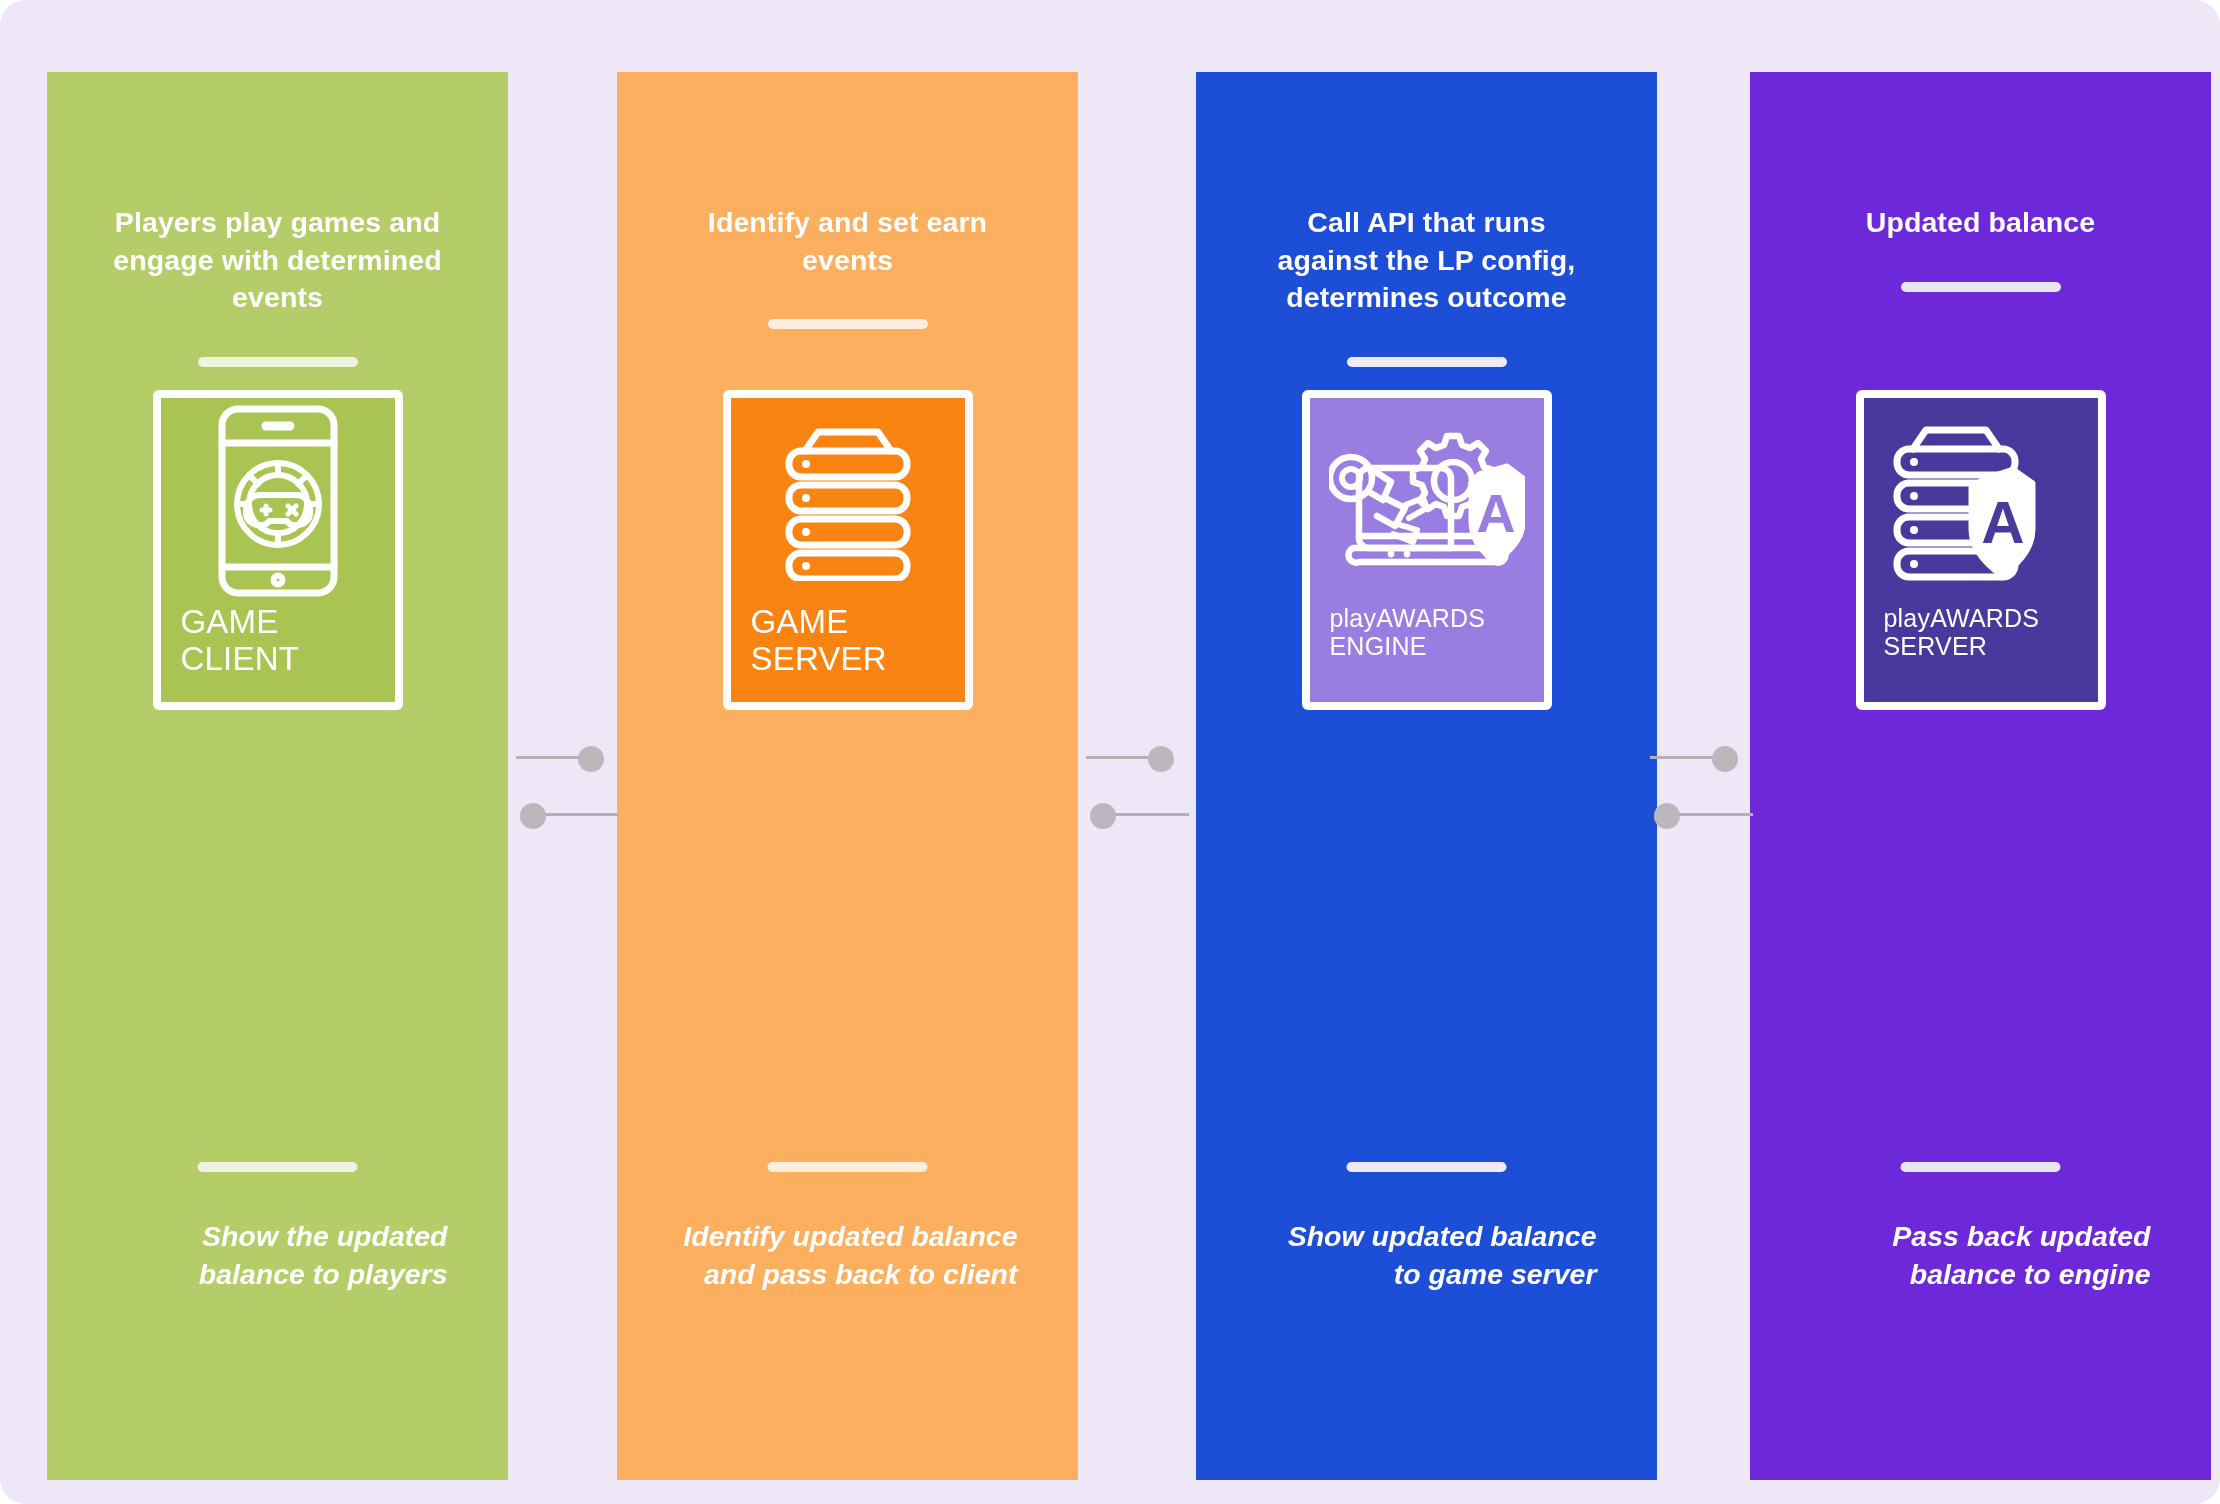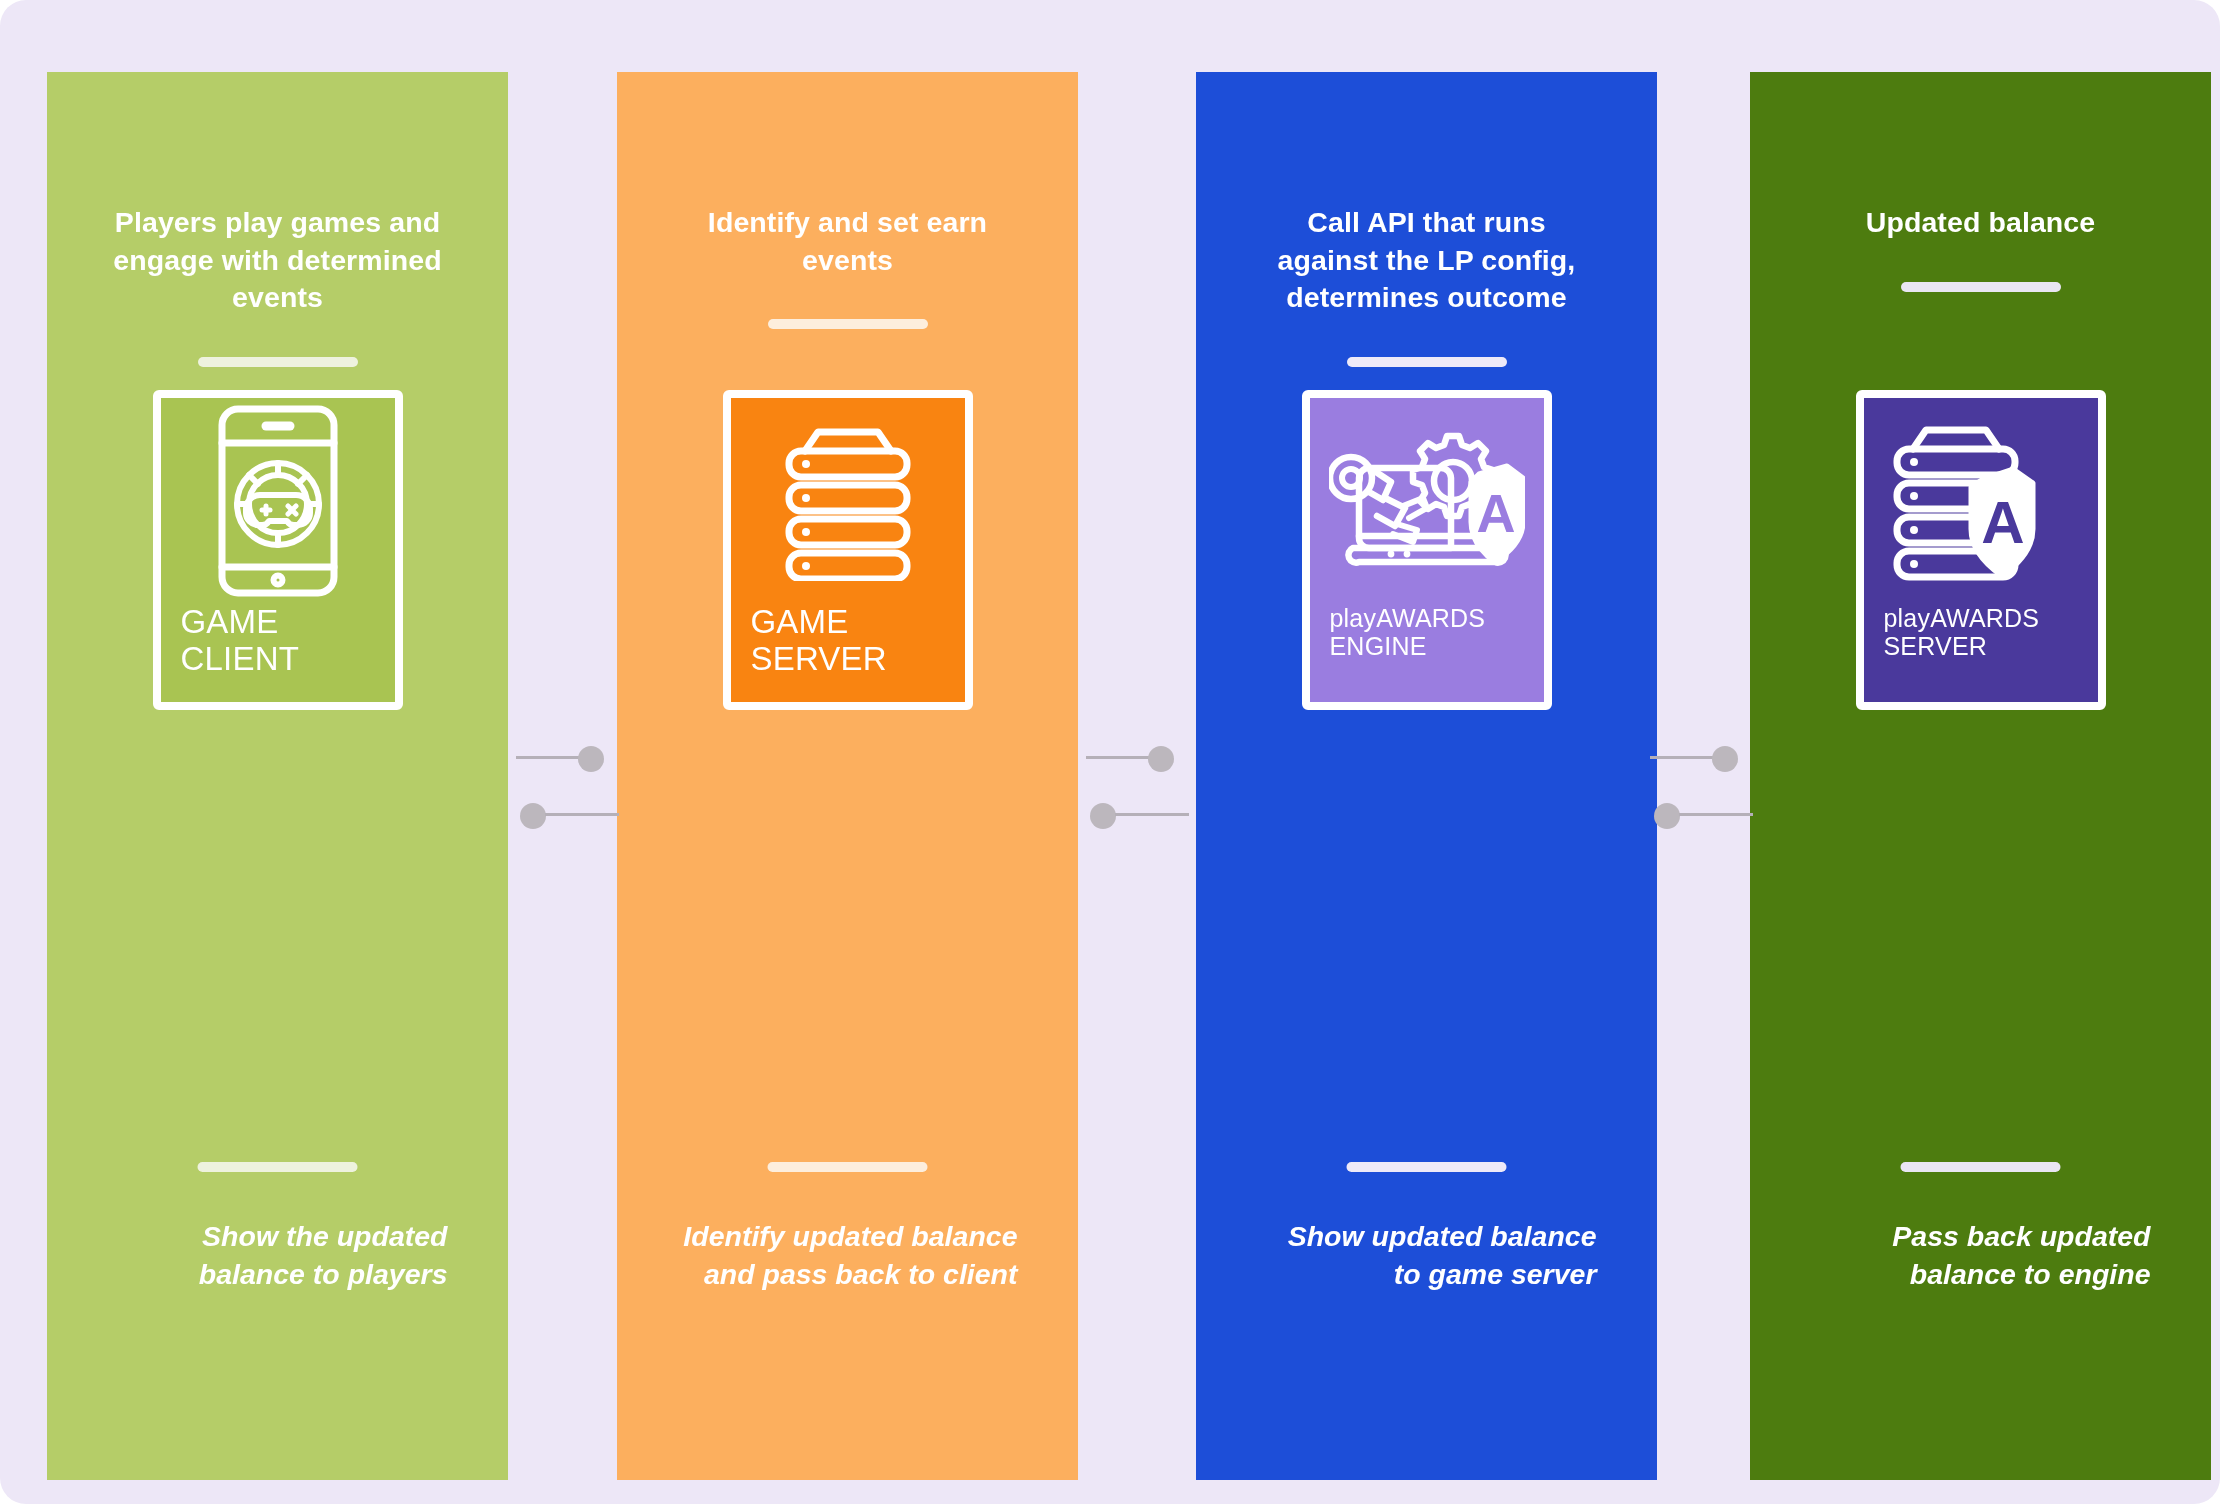--- a/index.html
+++ b/index.html
@@ -27,21 +27,21 @@
     top:48px;
     width:461px;
     height:1408px;
     display:flex;
     flex-direction:column;
     align-items:center;
   }
   .col-0{left:47px;  background:#b5cd68;}
   .col-1{left:617px; background:#fcaf5e;}
   .col-2{left:1196px;background:#1d4ed8;}
-  .col-3{left:1750px;background:#4d7c0f;}
+  .col-3{left:1750px;background:#6d28d9;}
 
   .top-text{
     margin-top:132px;
     width:330px;
     text-align:center;
     color:#ffffff;
     font-size:28.5px;
     font-weight:bold;
     line-height:1.32;
     letter-spacing:.1px;

